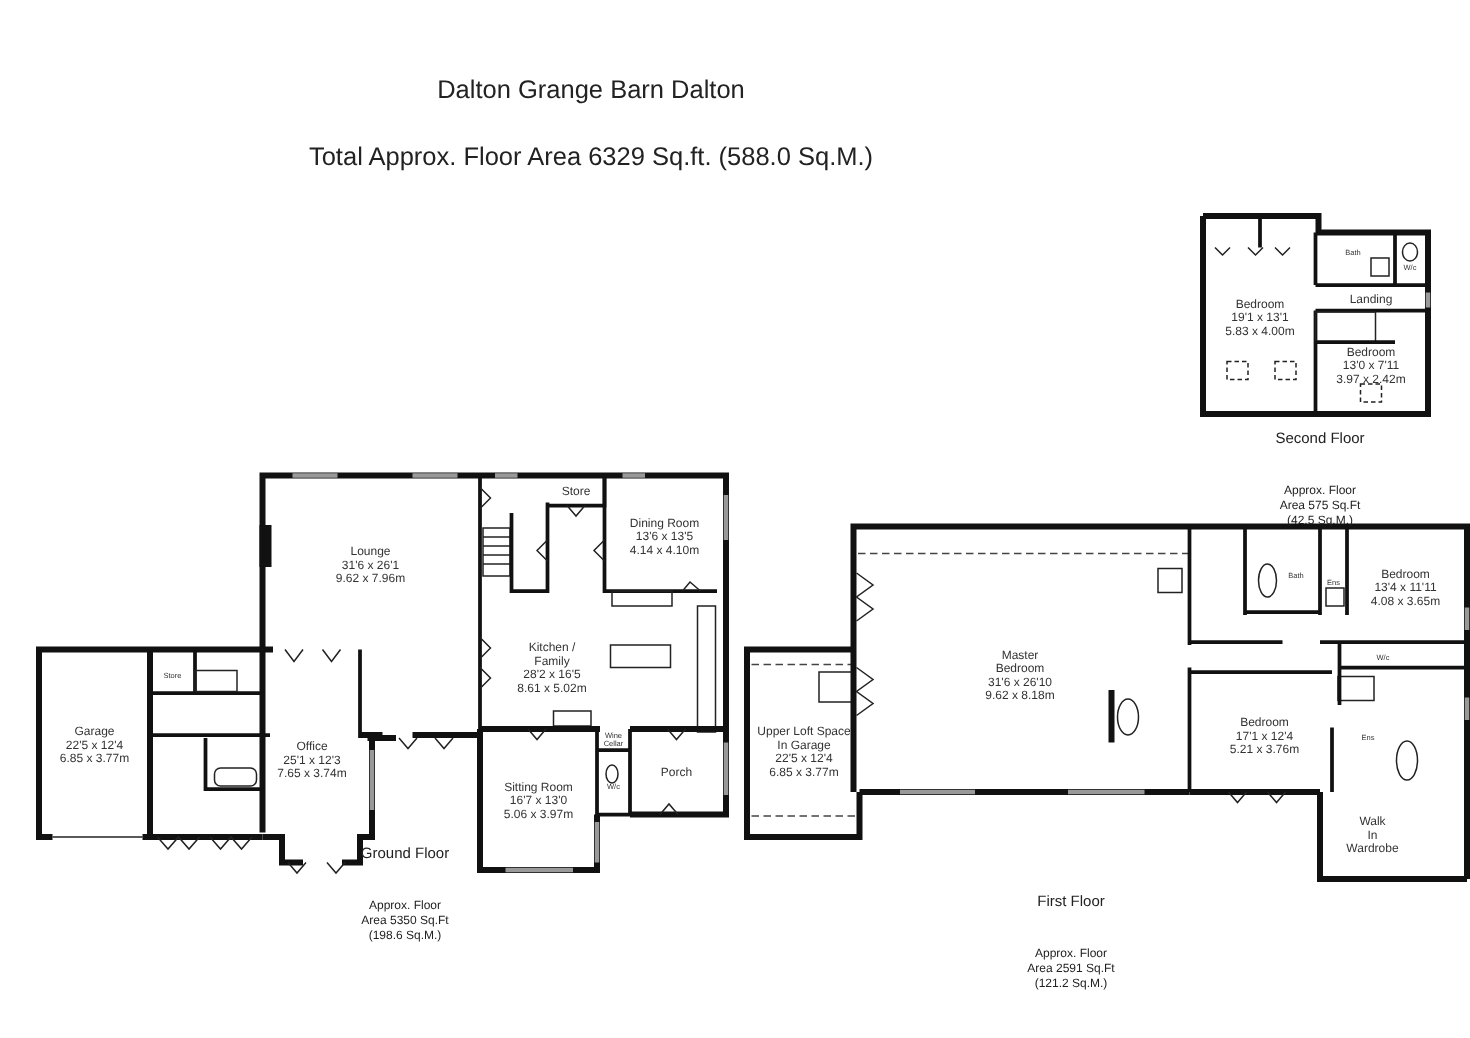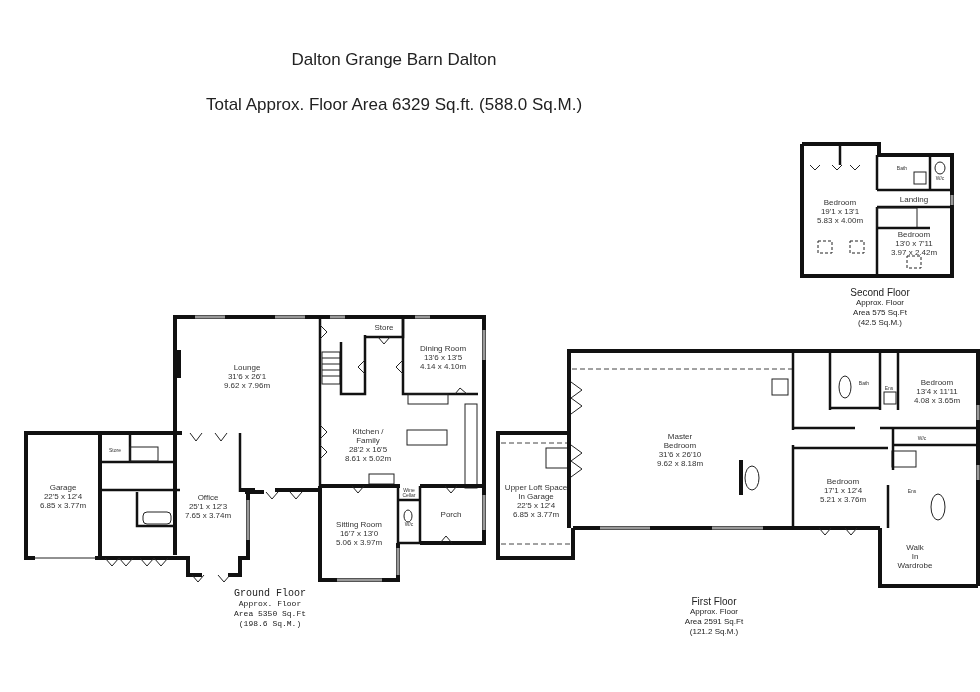--- a/index.html
+++ b/index.html
@@ -6,21 +6,21 @@
   body{width:980px;height:692px;position:relative;overflow:hidden;font-family:"Liberation Sans",sans-serif;color:#222;}
   .hdr{position:absolute;left:0;width:788px;text-align:center;}
   .t1{top:50px;font-size:17px;}
   .t2{top:74px;font-size:17px;margin-top:21px;}
   .t3{top:100px;font-size:7.5px;line-height:9px;}
   svg{position:absolute;left:0;top:0;}
   .lbl{font-size:8px;fill:#333;text-anchor:middle;}
   .sm{font-size:5px;fill:#333;text-anchor:middle;}
   .cap{position:absolute;text-align:center;}
   .cap .h{font-size:10px;}
-  .cap .s{font-size:8px;line-height:10px;margin-top:0;}
+  .cap .s{font-size:8px;line-height:10px;margin-top:24px;}
   .w{fill:none;stroke:#111;stroke-width:4;}
   .wi{fill:none;stroke:#111;stroke-width:2.5;}
   .win{stroke:#999;stroke-width:3;}
   .dash{stroke:#444;stroke-width:1;stroke-dasharray:5,3;fill:none;}
   .thin{fill:none;stroke:#222;stroke-width:1;}
 </style>
 </head>
 <body>
 
 <div class="hdr t1">Dalton Grange Barn Dalton</div>
@@ -232,21 +232,21 @@
     <text class="lbl" x="840" y="223">5.83 x 4.00m</text>
     <text class="sm" x="902" y="170">Bath</text>
     <text class="sm" x="940" y="180">W/c</text>
     <text class="lbl" x="914" y="202">Landing</text>
     <text class="lbl" x="914" y="237">Bedroom</text>
     <text class="lbl" x="914" y="246">13'0 x 7'11</text>
     <text class="lbl" x="914" y="255">3.97 x 2.42m</text>
   </g>
 </svg>
 
-<div class="cap" style="left:200px;top:588px;width:140px;font-family:Liberation Mono, monospace;">
+<div class="cap" style="left:200px;top:564px;width:140px;">
   <div class="h">Ground Floor</div>
   <div class="s">
     <div>Approx. Floor</div>
     <div>Area 5350 Sq.Ft</div>
     <div>(198.6 Sq.M.)</div>
   </div>
 </div>
 
 <div class="cap" style="left:644px;top:596px;width:140px;">
   <div class="h">First Floor</div>

